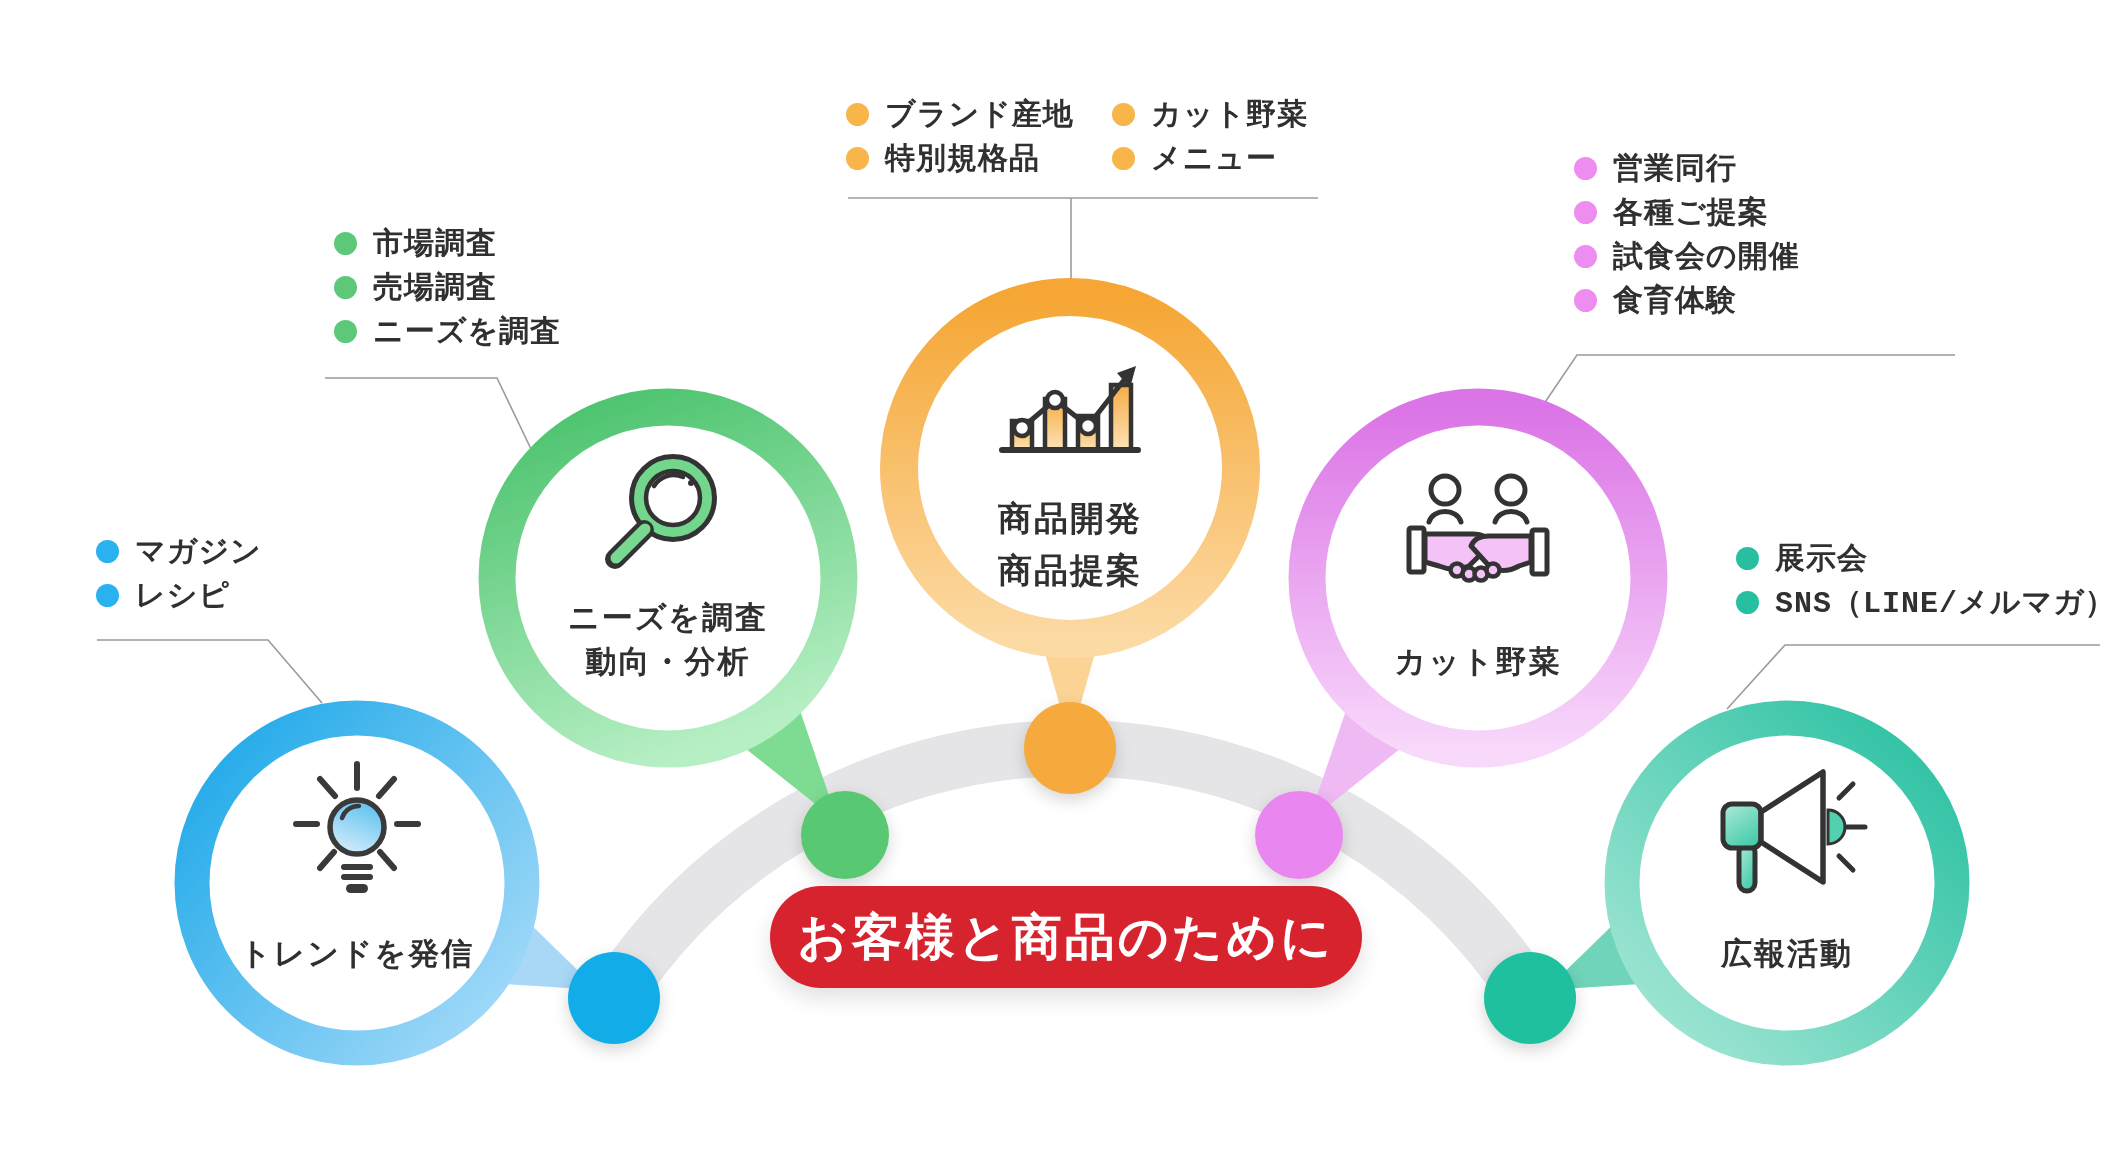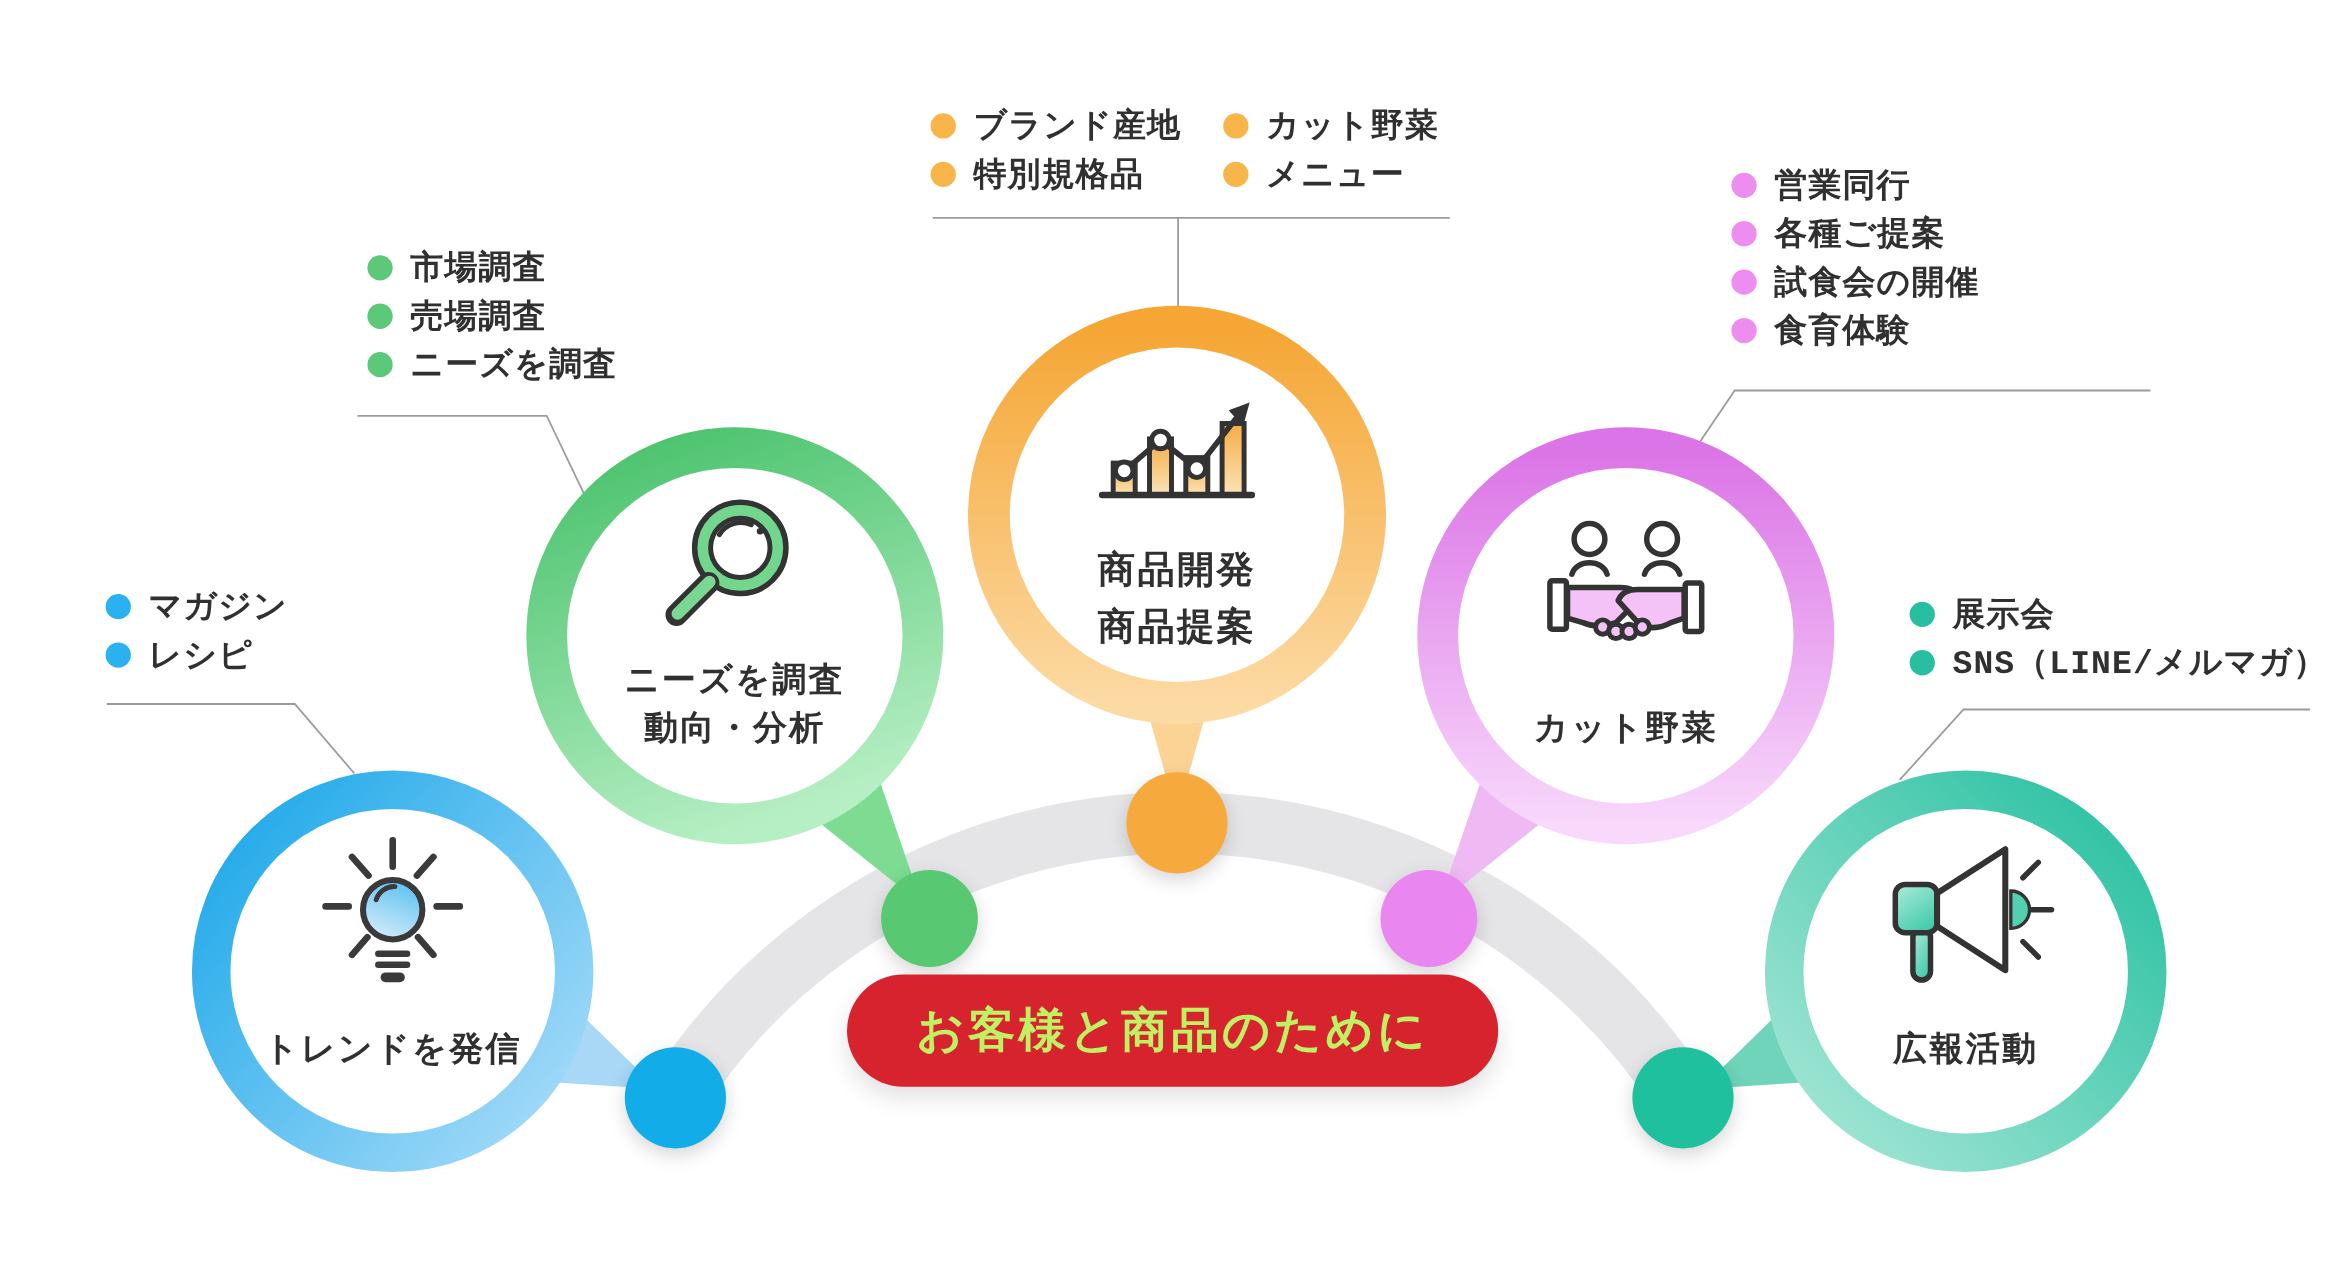--- a/index.html
+++ b/index.html
@@ -21,21 +21,21 @@
   .c-pr{background:#27bfa0;}
   .blabel{position:absolute;z-index:3;text-align:center;font-size:31px;font-weight:700;letter-spacing:2px;}
   .blabel.two{line-height:44px;}
   .blabel.dev{font-size:34px;line-height:52px;}
   .icon{position:absolute;z-index:3;}
   .pill{
     position:absolute;z-index:4;left:770px;top:886px;width:592px;height:102px;border-radius:52px;
     background:#d7232e;display:flex;align-items:center;justify-content:center;
     box-shadow:0 10px 22px rgba(0,0,0,.12);
   }
-  .pill span{color:#bef264;font-size:43px;font-weight:700;letter-spacing:3px;white-space:nowrap;}
+  .pill span{color:#ffffff;font-size:50px;font-weight:700;letter-spacing:3px;white-space:nowrap;}
 </style>
 </head>
 <body>
 
 <div class="stage">
 
   <svg class="art" width="2120" height="1152" viewBox="0 0 2120 1152">
     <defs>
       <linearGradient id="gBlue" x1="0" y1="0.1" x2="1" y2="0.95">
         <stop offset="0" stop-color="#1fa9e9"></stop>

